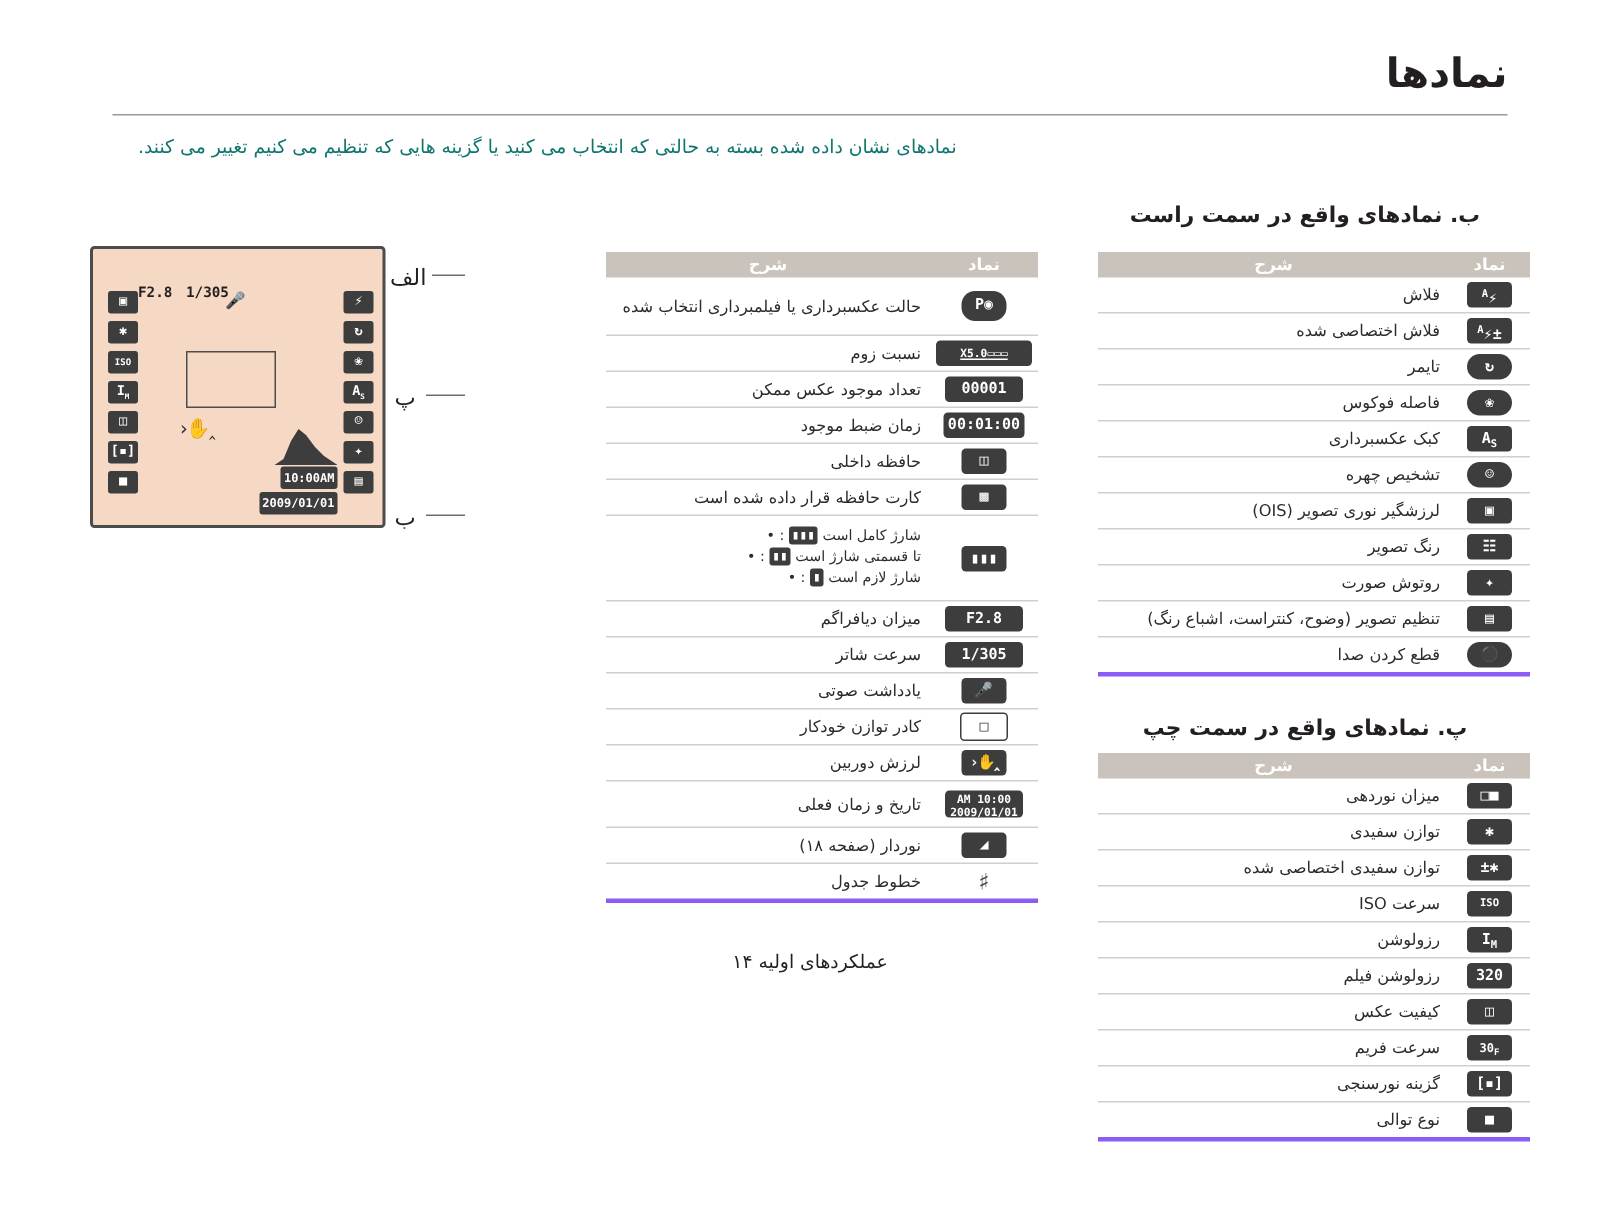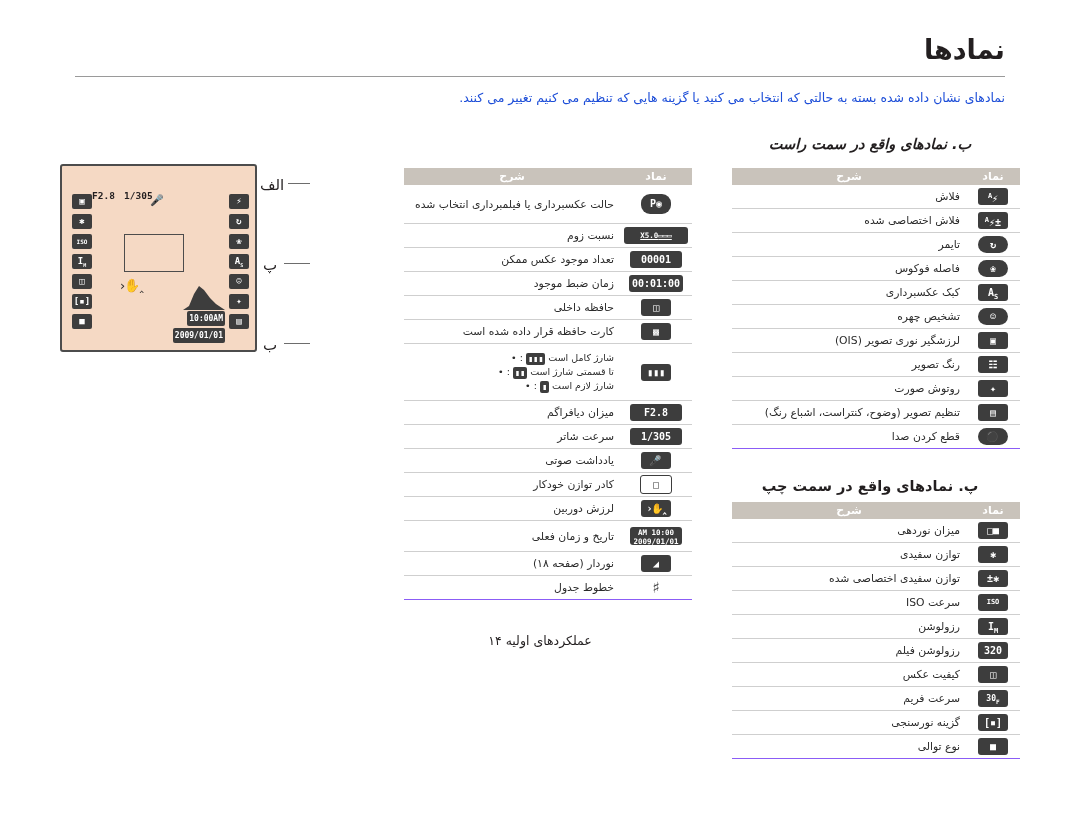--- a/index.html
+++ b/index.html
@@ -18,31 +18,31 @@
     position:absolute;top:34px;right:75px;
     font-size:27px;font-weight:bold;color:#231f20;
     letter-spacing:0px;
   }
   .title-rule{
     position:absolute;top:76px;right:75px;left:75px;
     height:1px;background:#9a9a9a;
   }
   .intro{
     position:absolute;top:88px;right:75px;left:92px;
-    text-align:right;
-    font-size:12.5px;line-height:20px;color:#1d4ed8;
+    text-align:left;
+    font-size:12.5px;line-height:20px;color:#0f766e;
   }
 
   
   .sec-head{
     position:absolute;
     font-size:14.5px;font-weight:bold;color:#231f20;
     text-align:center;
   }
-  #sec-b-head{top:136px;right:60px;width:300px;font-style:italic;}
+  #sec-b-head{top:136px;right:60px;width:300px;}
   #sec-p-head{top:478px;right:60px;width:300px;}
   #sec-a-head{top:136px;right:388px;width:300px;}
 
   
   table.tbl{
     position:absolute;
     border-collapse:collapse;
     font-size:10.5px;
     direction:rtl;
   }
@@ -66,21 +66,21 @@
     text-align:center;
     width:46px;
     font-size:12px;
   }
   table.tbl td.desc{
     text-align:right;
     font-size:10.8px;
     color:#2b2b2b;
     padding-right:6px;
   }
-  table.tbl tr:last-child td{border-bottom:1px solid #8b5cf6;}
+  table.tbl tr:last-child td{border-bottom:3px solid #8b5cf6;}
 
   #tbl-b{top:168px;right:60px;width:288px;}
   #tbl-p{top:502px;right:60px;width:288px;}
   #tbl-a{top:168px;right:388px;width:288px;}
 
   
   .chip{
     display:inline-block;
     min-width:24px;height:17px;line-height:17px;
     background:#3d3d3d;color:#fff;

